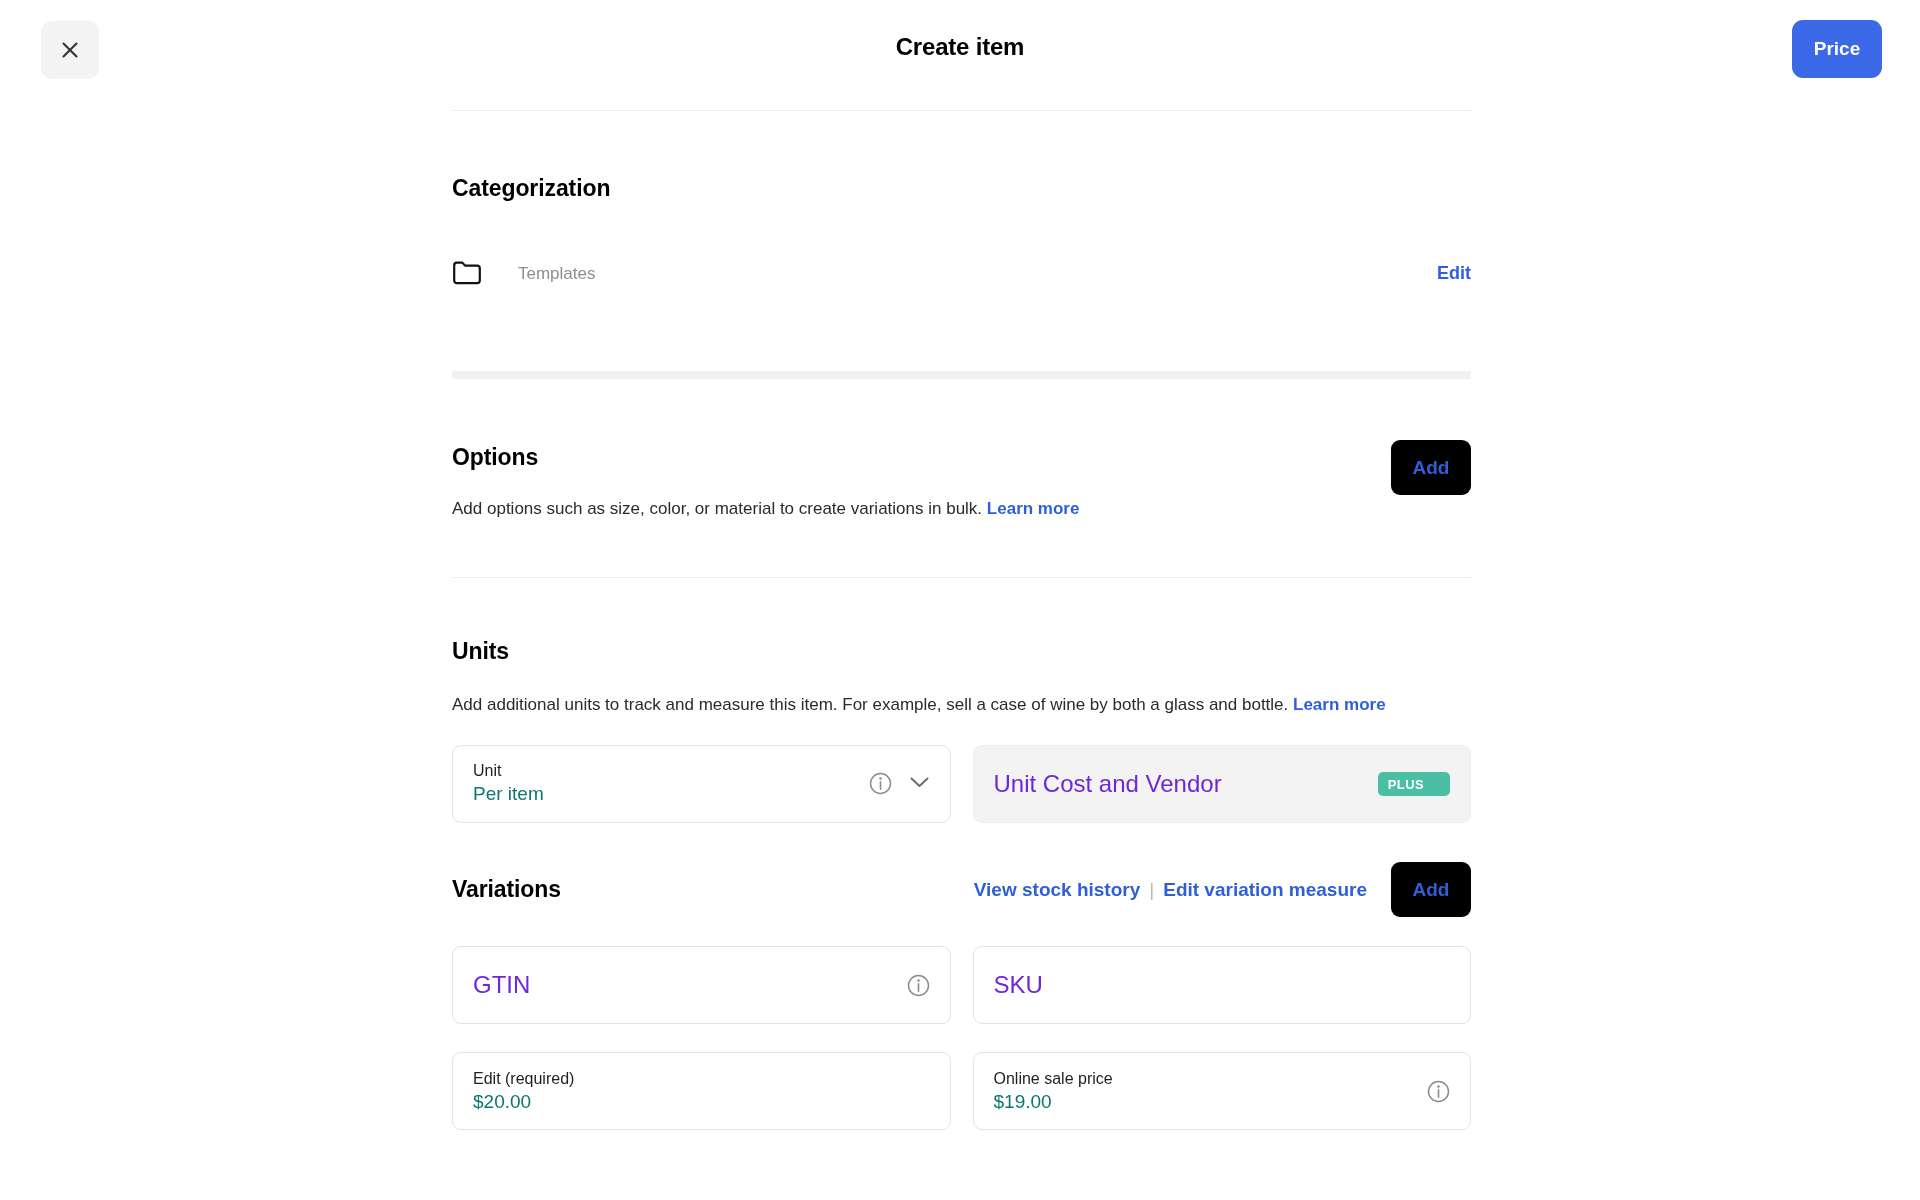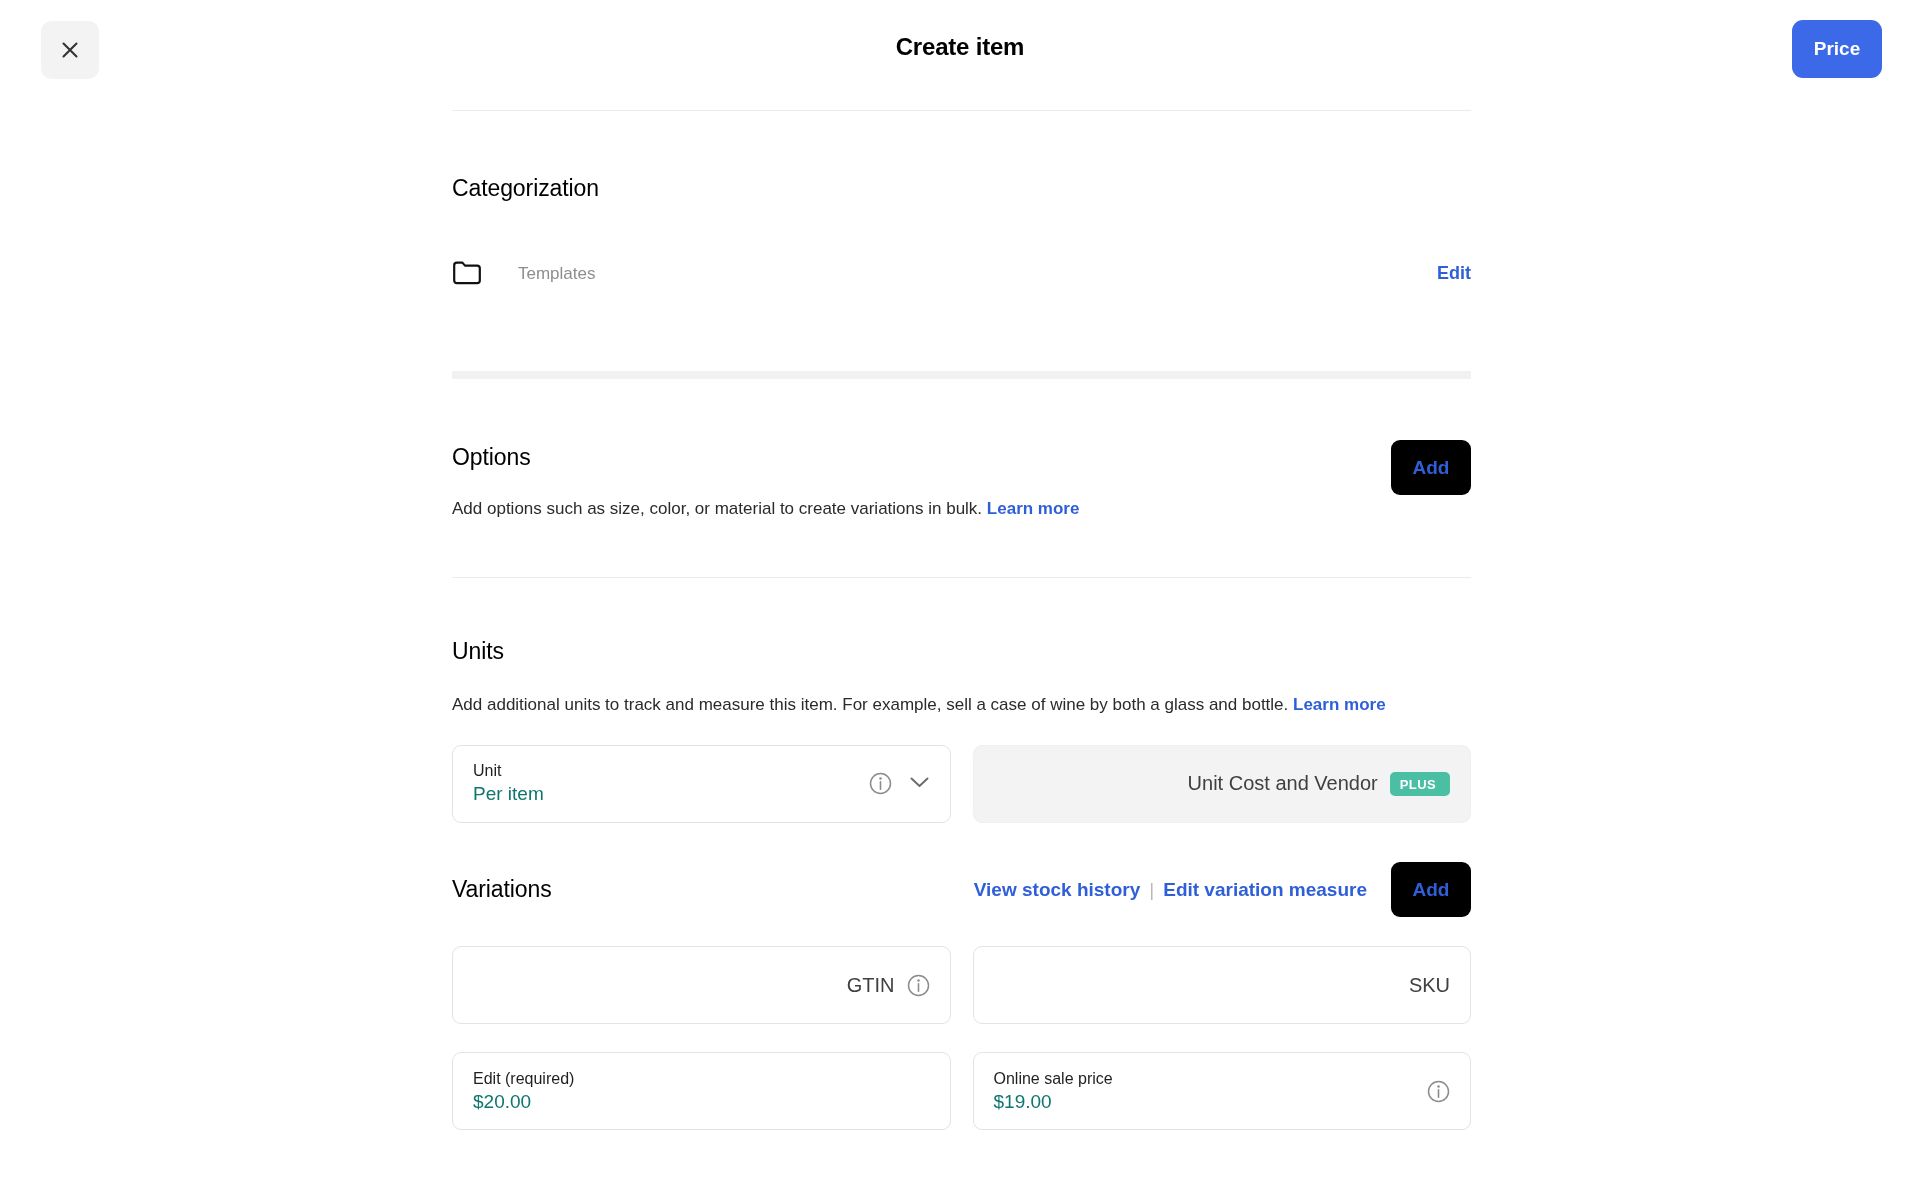--- a/index.html
+++ b/index.html
@@ -91,21 +91,21 @@
   }
   .divider-thick {
     height: 8px;
     background: #f1f1f1;
     width: 100%;
     border-radius: 1px;
   }
 
   .section-title {
     font-size: 23px;
-    font-weight: normal;
+    font-weight: bold;
     color: #000000;
     letter-spacing: -0.1px;
   }
 
   .section-desc {
     font-size: 17px;
     color: #2b2b2b;
     line-height: 1.4;
   }
 
@@ -241,39 +241,38 @@
     color: #1f1f1f;
     font-weight: normal;
     line-height: 1.2;
   }
   .field-value {
     font-size: 19px;
     color: #0f766e;
     line-height: 1.2;
   }
   .field-placeholder {
-    font-size: 20px;
-    color: #404040;
-    text-align: right;
+    font-size: 24px;
+    color: #6d28d9;
   }
   .field-icons {
     display: flex;
     align-items: center;
     gap: 17px;
     margin-left: 12px;
   }
 
   .plus-badge {
     background: #4bbfa3;
     color: #ffffff;
     font-size: 13px;
     font-weight: bold;
     letter-spacing: 0.4px;
     border-radius: 5px;
-    padding: 6px 14px 5px 10px;
+    padding: 6px 26px 5px 10px;
     line-height: 1;
   }
 
   
   .sec-variations {
     position: absolute;
     left: 452px;
     top: 862px;
     width: 1019px;
   }

